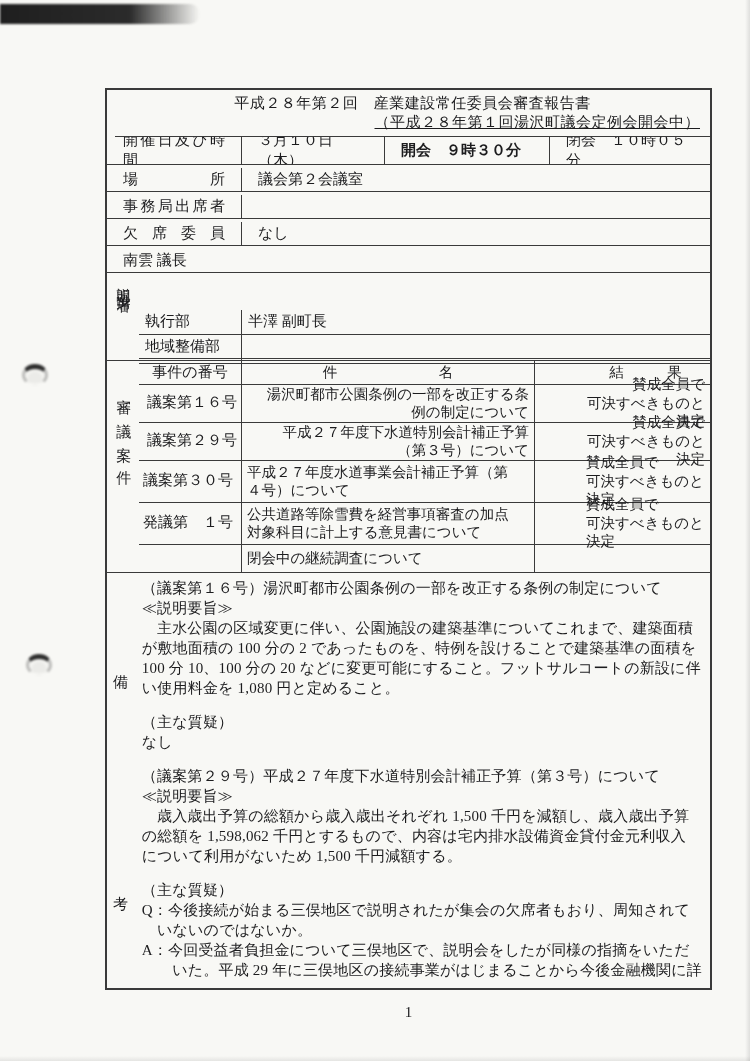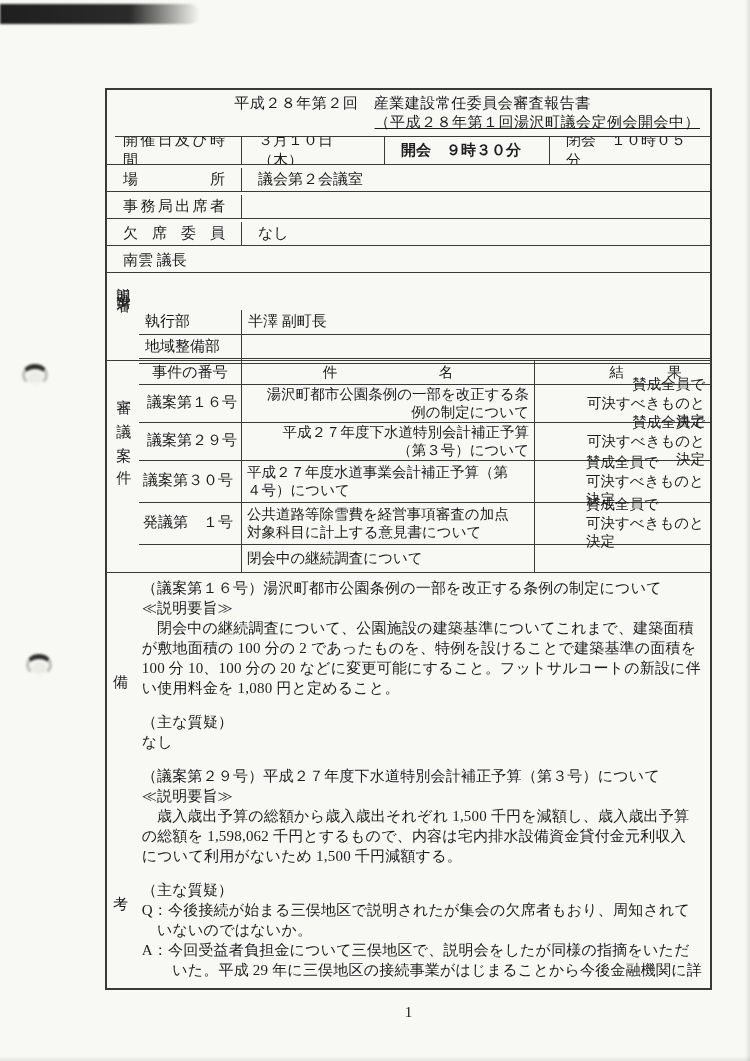--- a/index.html
+++ b/index.html
@@ -218,21 +218,21 @@
     </div>
 
     <div class="row r-remarks">
       <div class="narrowcol bR">
         <span class="rmk-label-top">備</span>
         <span class="rmk-label-bottom">考</span>
       </div>
       <div class="rmk-body">
         <div class="line u">（議案第１６号）湯沢町都市公園条例の一部を改正する条例の制定について</div>
         <div class="line">≪説明要旨≫</div>
-        <div class="line">　閉会中の継続調査について、公園施設の建築基準についてこれまで、建築面積</div>
+        <div class="line">　主水公園の区域変更に伴い、公園施設の建築基準についてこれまで、建築面積</div>
         <div class="line">が敷地面積の 100 分の 2 であったものを、特例を設けることで建築基準の面積を</div>
         <div class="line">100 分 10、100 分の 20 などに変更可能にすること。フットサルコートの新設に伴</div>
         <div class="line">い使用料金を 1,080 円と定めること。</div>
         <div class="sp"></div>
         <div class="line">（主な質疑）</div>
         <div class="line">なし</div>
         <div class="sp"></div>
         <div class="line u">（議案第２９号）平成２７年度下水道特別会計補正予算（第３号）について</div>
         <div class="line">≪説明要旨≫</div>
         <div class="line">　歳入歳出予算の総額から歳入歳出それぞれ 1,500 千円を減額し、歳入歳出予算</div>

